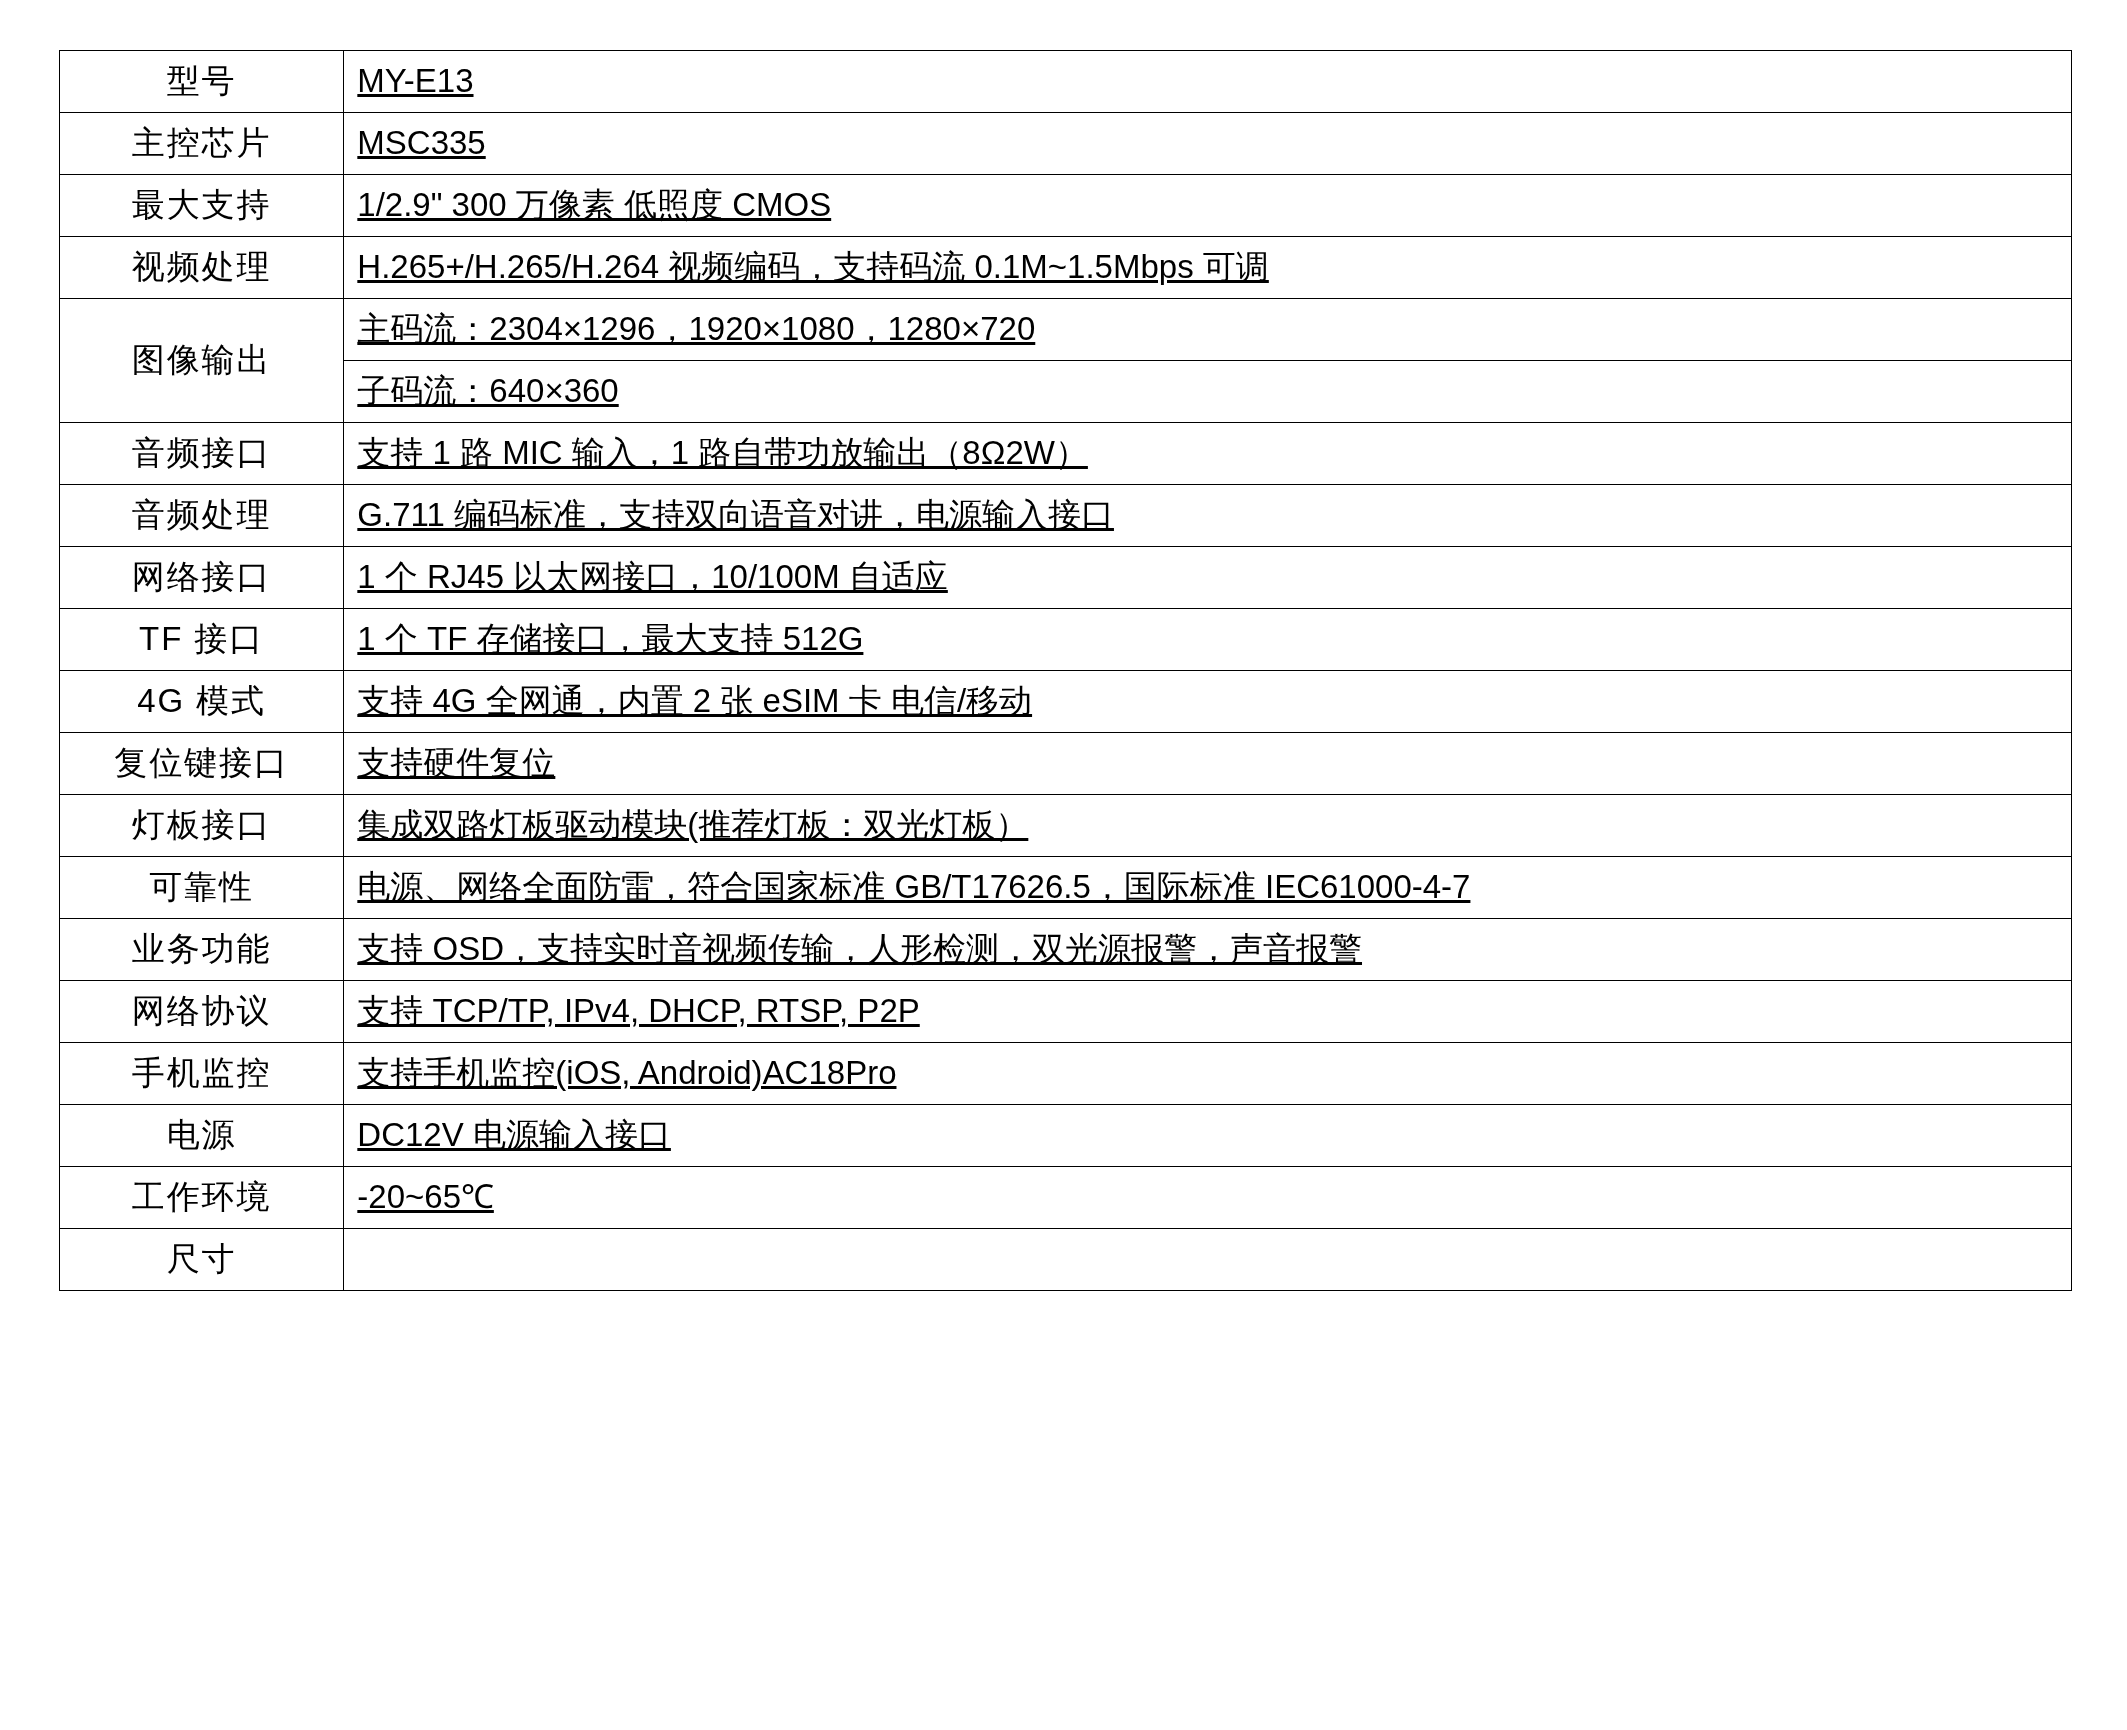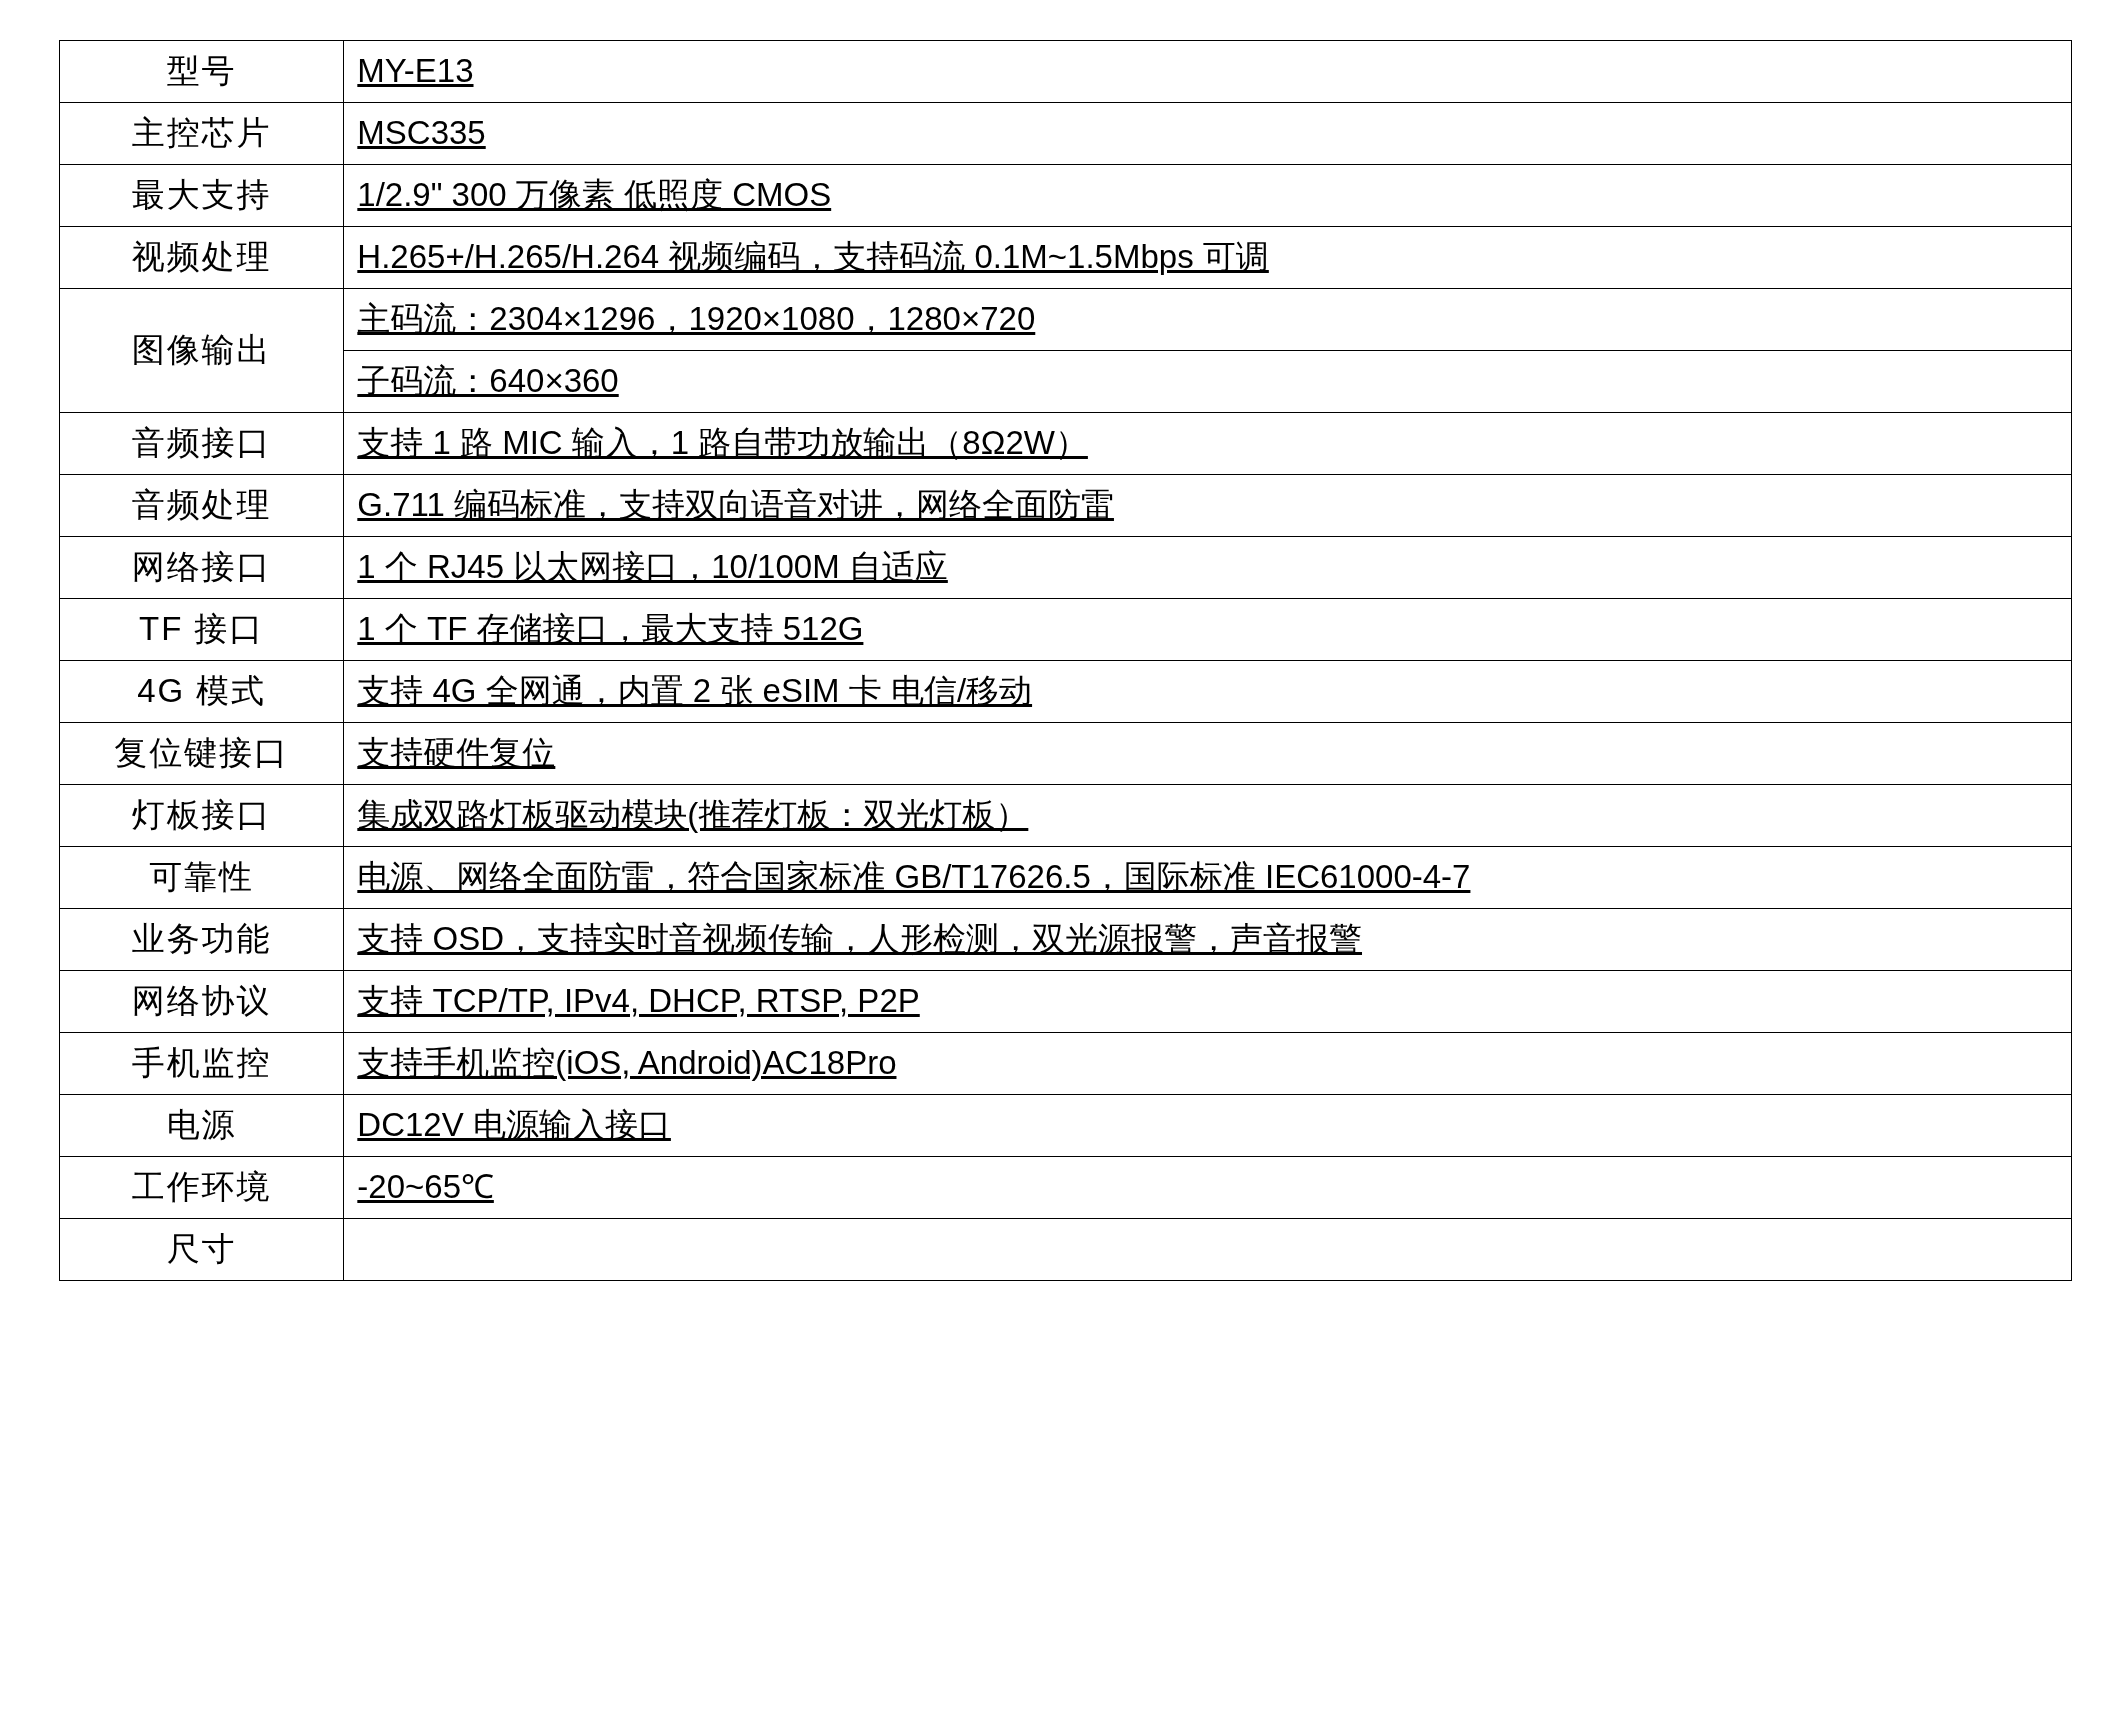--- a/index.html
+++ b/index.html
@@ -12,21 +12,21 @@
     height: 1731px;
     font-family: "Liberation Sans", sans-serif;
     color: #000000;
     overflow: hidden;
   }
   .page {
     position: relative;
     width: 2127px;
     height: 1724px;
     box-sizing: border-box;
-    padding: 40px 52px 0 59px;
+    padding: 50px 52px 0 59px;
   }
   table.spec {
     border-collapse: collapse;
     width: 2013px;
     table-layout: fixed;
   }
   table.spec td {
     border: 1.9px solid #000000;
     font-size: 33px;
     line-height: 1.35;
@@ -91,21 +91,21 @@
         <td class="value">子码流：640×360</td>
       </tr>
 
       <tr class="row">
         <td class="label">音频接口</td>
         <td class="value">支持 1 路 MIC 输入，1 路自带功放输出（8Ω2W）</td>
       </tr>
 
       <tr class="row">
         <td class="label">音频处理</td>
-        <td class="value">G.711 编码标准，支持双向语音对讲，网络全面防雷</td>
+        <td class="value">G.711 编码标准，支持双向语音对讲，电源输入接口</td>
       </tr>
 
       <tr class="row">
         <td class="label">网络接口</td>
         <td class="value">1 个 RJ45 以太网接口，10/100M 自适应</td>
       </tr>
 
       <tr class="row">
         <td class="label">TF 接口</td>
         <td class="value">1 个 TF 存储接口，最大支持 512G</td>

